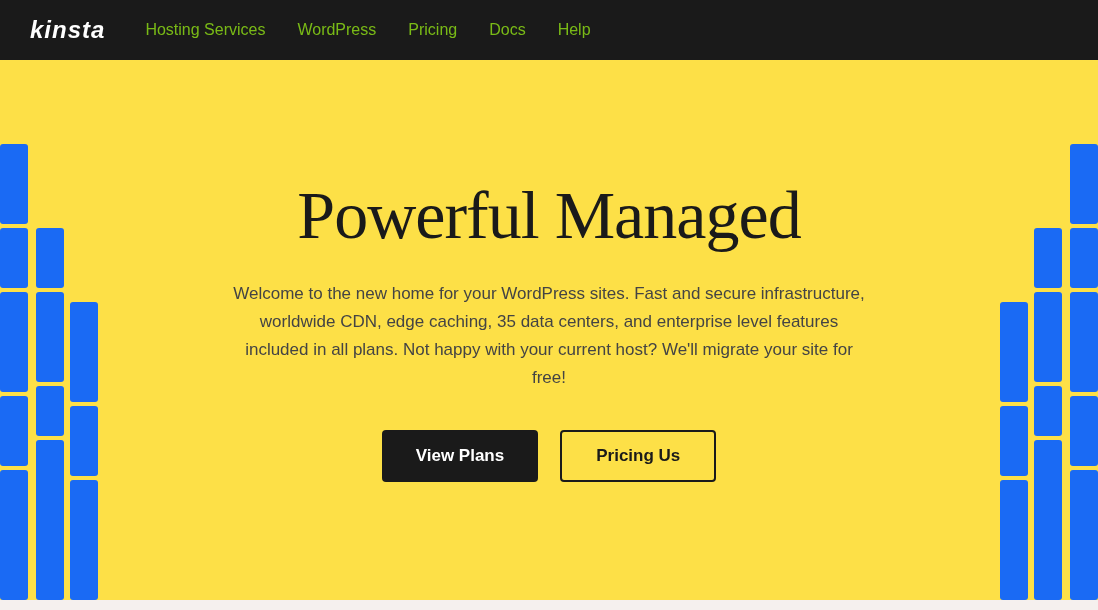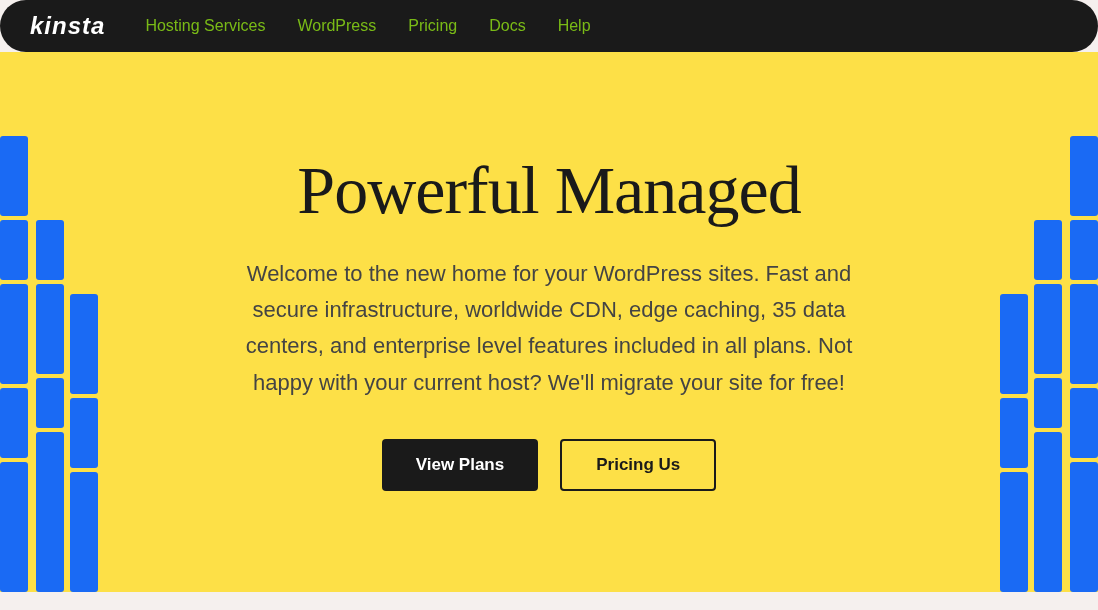--- a/index.html
+++ b/index.html
@@ -16,24 +16,23 @@
       overflow: hidden;
     }
 
     
     nav {
       background-color: #1a1a1a;
       display: flex;
       align-items: center;
       justify-content: space-between;
       padding: 0 30px;
-      height: 52px;
+      height: 60px;
       position: relative;
       z-index: 10;
-      border-radius: 29px;
     }
 
     .nav-left {
       display: flex;
       align-items: center;
       gap: 40px;
     }
 
     .logo {
       color: #ffffff;
@@ -190,21 +189,21 @@
       font-size: 68px;
       font-weight: 400;
       color: #1a1a1a;
       line-height: 1.1;
       margin-bottom: 28px;
       font-family: Georgia, 'Times New Roman', serif;
       letter-spacing: -1px;
     }
 
     .hero-subtitle {
-      font-size: 22px;
+      font-size: 17px;
       color: #444444;
       line-height: 1.65;
       margin-bottom: 38px;
       max-width: 640px;
       margin-left: auto;
       margin-right: auto;
     }
 
     .hero-buttons {
       display: flex;

